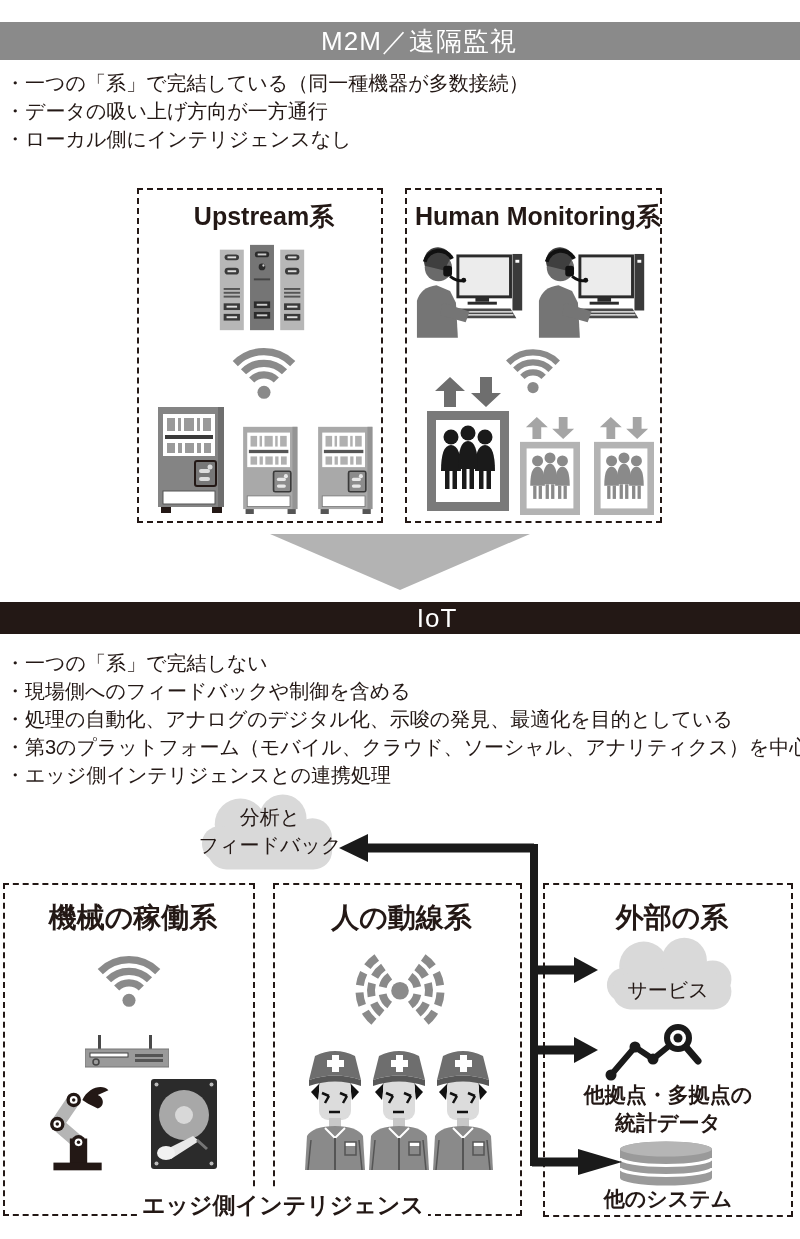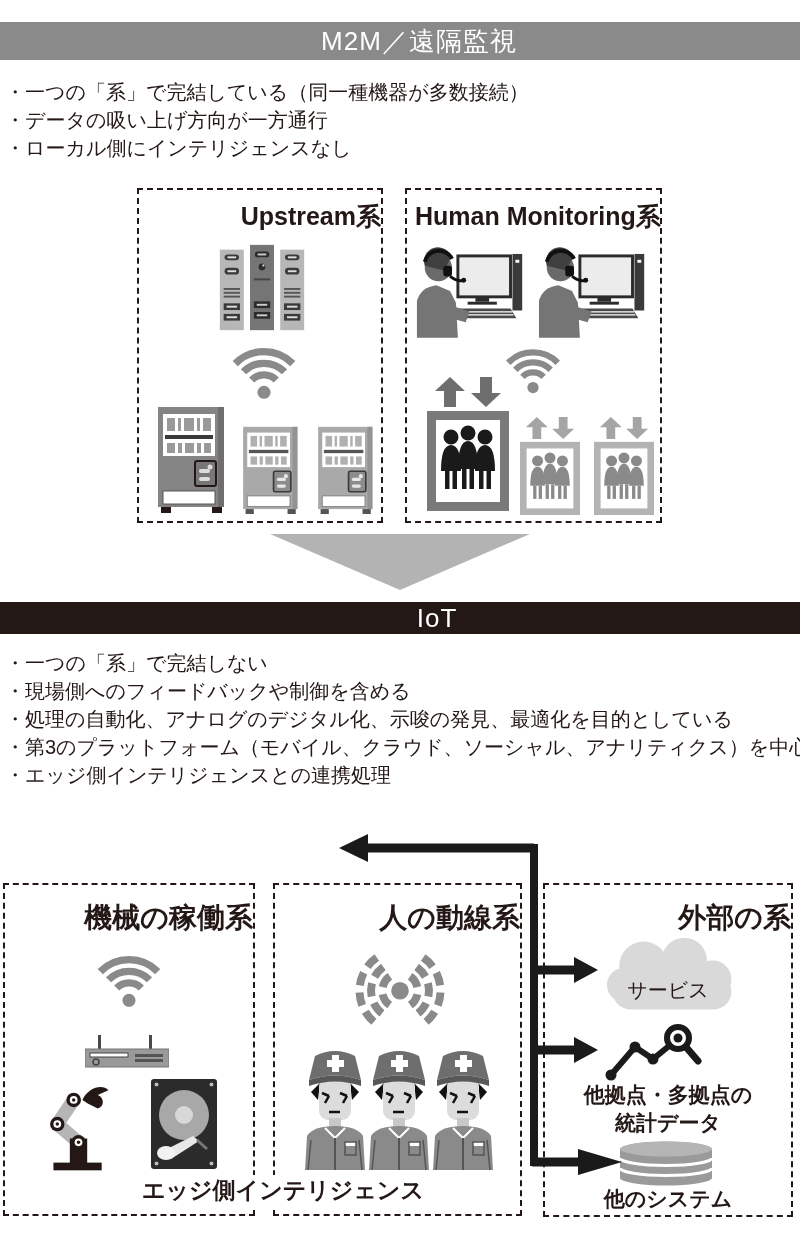--- a/index.html
+++ b/index.html
@@ -6,41 +6,41 @@
   body{font-family:"Liberation Sans","DejaVu Sans",sans-serif;color:#231815;}
   .page{position:relative;width:800px;height:1239px;background:#fff;overflow:hidden;}
   .abs{position:absolute;}
   .bar{position:absolute;left:0;width:800px;height:38px;display:flex;align-items:center;justify-content:center;
        color:#fff;font-size:26px;font-weight:500;letter-spacing:1px;}
   .bar-gray{background:#8a8a8a;padding-left:19px;}
   .bar-black{background:#231815;height:32px;padding-left:37px;}
   .bullets{position:absolute;left:5px;}
   .bullet{font-size:20px;line-height:28px;font-weight:500;white-space:nowrap;}
   .dbox{position:absolute;border:2px dashed #231815;box-sizing:border-box;background:#fff;z-index:1;}
-  .box-title{position:absolute;left:8px;right:0;text-align:right;font-weight:600;white-space:nowrap;}
+  .box-title{position:absolute;left:8px;right:0;text-align:center;font-weight:600;white-space:nowrap;}
   .t-big{font-size:25px;}
   .t-mid{font-size:28px;}
   .tri-down{position:absolute;width:0;height:0;border-left:130px solid transparent;
             border-right:130px solid transparent;border-top:56px solid #b3b3b3;}
   .cloudtxt{position:absolute;left:0;right:0;text-align:center;font-size:20px;font-weight:500;z-index:3;white-space:nowrap;}
-  .lbl{position:absolute;text-align:center;font-weight:600;white-space:nowrap;}
+  .lbl{position:absolute;text-align:center;font-weight:600;white-space:nowrap;margin-top:15px;}
   .edge-label{font-size:23px;background:#fff;padding:0 4px;z-index:6;}
   svg{display:block;}
   .overlay{z-index:5;pointer-events:none;}
 </style>
 </head>
 <body>
 
 <div class="page">
 
   <div class="bar bar-gray" style="top:22px;">
     <span>M2M／遠隔監視</span>
   </div>
 
-  <div class="bullets" style="top:69px;margin-top:9px;">
+  <div class="bullets" style="top:69px;">
     <div class="bullet">・一つの「系」で完結している（同一種機器が多数接続）</div>
     <div class="bullet">・データの吸い上げ方向が一方通行</div>
     <div class="bullet">・ローカル側にインテリジェンスなし</div>
   </div>
 
   <div class="dbox" style="left:137px;top:188px;width:246px;height:335px;">
     <div class="box-title t-big" style="top:10px;">Upstream系</div>
 
     <svg class="abs" style="left:77px;top:52px;" width="92" height="92" viewBox="0 0 96 92">
       <g>
@@ -283,20 +283,33 @@
   </div>
 
   <div class="bullets" style="top:649px;">
     <div class="bullet">・一つの「系」で完結しない</div>
     <div class="bullet">・現場側へのフィードバックや制御を含める</div>
     <div class="bullet">・処理の自動化、アナログのデジタル化、示唆の発見、最適化を目的としている</div>
     <div class="bullet">・第3のプラットフォーム（モバイル、クラウド、ソーシャル、アナリティクス）を中心に構築</div>
     <div class="bullet">・エッジ側インテリジェンスとの連携処理</div>
   </div>
 
+  <div class="abs" style="left:196px;top:790px;width:148px;height:88px;z-index:4;">
+    <svg width="148" height="88" viewBox="0 0 150 88">
+      <g fill="#d9d9d9">
+        <circle cx="45" cy="34" r="26"></circle>
+          <circle cx="88" cy="28" r="24"></circle>
+          <circle cx="118" cy="48" r="20"></circle>
+          <circle cx="24" cy="54" r="18"></circle>
+        <rect x="12" y="42" width="126" height="38" rx="19"></rect>
+      </g>
+    </svg>
+    <div class="cloudtxt" style="top:14px;">分析と</div>
+    <div class="cloudtxt" style="top:42px;">フィードバック</div>
+  </div>
 
   <svg class="abs overlay" style="left:330px;top:828px;" width="300" height="350" viewBox="0 0 300 350">
     <g stroke="#1a1a1a" fill="#1a1a1a">
       <line x1="204" y1="20" x2="36" y2="20" stroke-width="9"></line>
       <polygon points="9,20 38,6 38,34" stroke="none"></polygon>
       <line x1="204" y1="16" x2="204" y2="338" stroke-width="8"></line>
       <line x1="202" y1="142" x2="246" y2="142" stroke-width="9"></line>
       <polygon points="268,142 244,129 244,155" stroke="none"></polygon>
       <line x1="202" y1="222" x2="246" y2="222" stroke-width="9"></line>
       <polygon points="268,222 244,209 244,235" stroke="none"></polygon>

